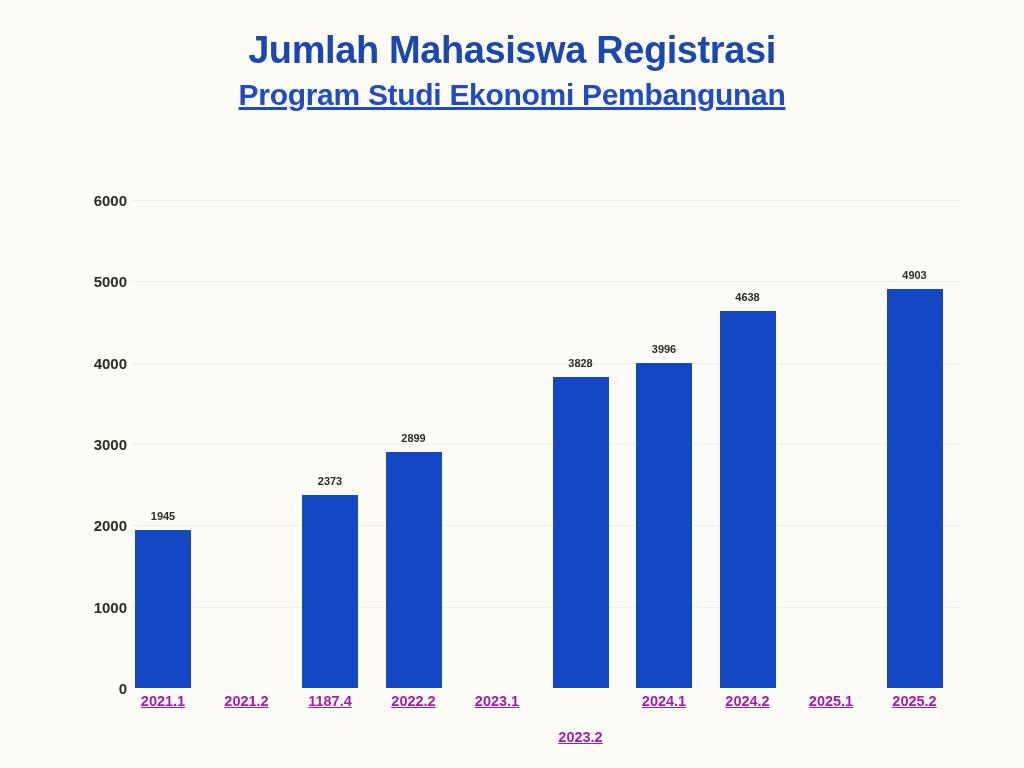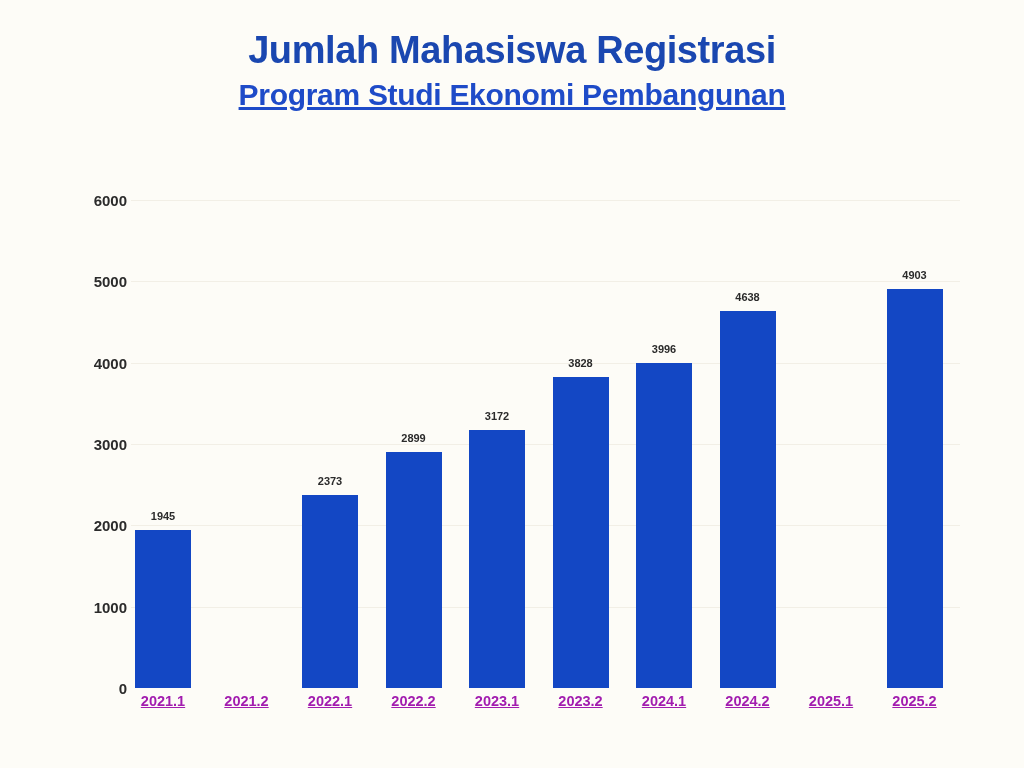--- a/index.html
+++ b/index.html
@@ -149,24 +149,20 @@
         <div class="bar-value" style="bottom: 166.193px;">1945</div>
       </div>
       <div class="bar-group" style="left: 171px; width: 56px; height: 488px;">
         <div class="bar" style="height: 193.004px; background: rgb(19, 71, 196);"></div>
         <div class="bar-value" style="bottom: 201.004px;">2373</div>
       </div>
       <div class="bar-group" style="left: 254.5px; width: 56px; height: 488px;">
         <div class="bar" style="height: 235.785px; background: rgb(19, 71, 196);"></div>
         <div class="bar-value" style="bottom: 243.785px; margin-top: 32px;">2899</div>
       </div>
-      <div class="bar-group" style="left: 338px; width: 56px; height: 488px;">
-        <div class="bar" style="height: 257.989px; background: rgb(19, 71, 196);"></div>
-        <div class="bar-value" style="bottom: 265.989px;">3172</div>
-      </div>
       <div class="bar-group" style="left: 421.5px; width: 56px; height: 488px;">
         <div class="bar" style="height: 311.344px; background: rgb(19, 71, 196);"></div>
         <div class="bar-value" style="bottom: 319.344px;">3828</div>
       </div>
       <div class="bar-group" style="left: 505px; width: 56px; height: 488px;">
         <div class="bar" style="height: 325.008px; background: rgb(19, 71, 196);"></div>
         <div class="bar-value" style="bottom: 333.008px;">3996</div>
       </div>
       <div class="bar-group" style="left: 588.5px; width: 56px; height: 488px;">
         <div class="bar" style="height: 377.224px; background: rgb(19, 71, 196);"></div>
@@ -181,21 +177,21 @@
       <div class="y-label" style="top: 488px;">0</div>
       <div class="y-label" style="top: 406.667px;">1000</div>
       <div class="y-label" style="top: 325.333px;">2000</div>
       <div class="y-label" style="top: 244px;">3000</div>
       <div class="y-label" style="top: 162.667px;">4000</div>
       <div class="y-label" style="top: 81.3333px;">5000</div>
       <div class="y-label" style="top: 0px;">6000</div>
     </div>
 <div class="x-label" style="left: 135px; width: 56px;">2021.1</div>
     <div class="x-label" style="left: 218.5px; width: 56px;">2021.2</div>
-    <div class="x-label" style="left: 302px; width: 56px;">2022.1</div>
+    <div class="x-label" style="left: 302px; width: 56px;">1187.4</div>
     <div class="x-label" style="left: 385.5px; width: 56px;">2022.2</div>
     <div class="x-label" style="left: 469px; width: 56px;">2023.1</div>
-    <div class="x-label" style="left: 552.5px; width: 56px;">2023.2</div>
+    <div class="x-label" style="left: 552.5px; width: 56px; margin-top: 36px;">2023.2</div>
     <div class="x-label" style="left: 636px; width: 56px;">2024.1</div>
     <div class="x-label" style="left: 719.5px; width: 56px;">2024.2</div>
     <div class="x-label" style="left: 803px; width: 56px;">2025.1</div>
     <div class="x-label" style="left: 886.5px; width: 56px;">2025.2</div>
   </div>
 
 </body></html>

